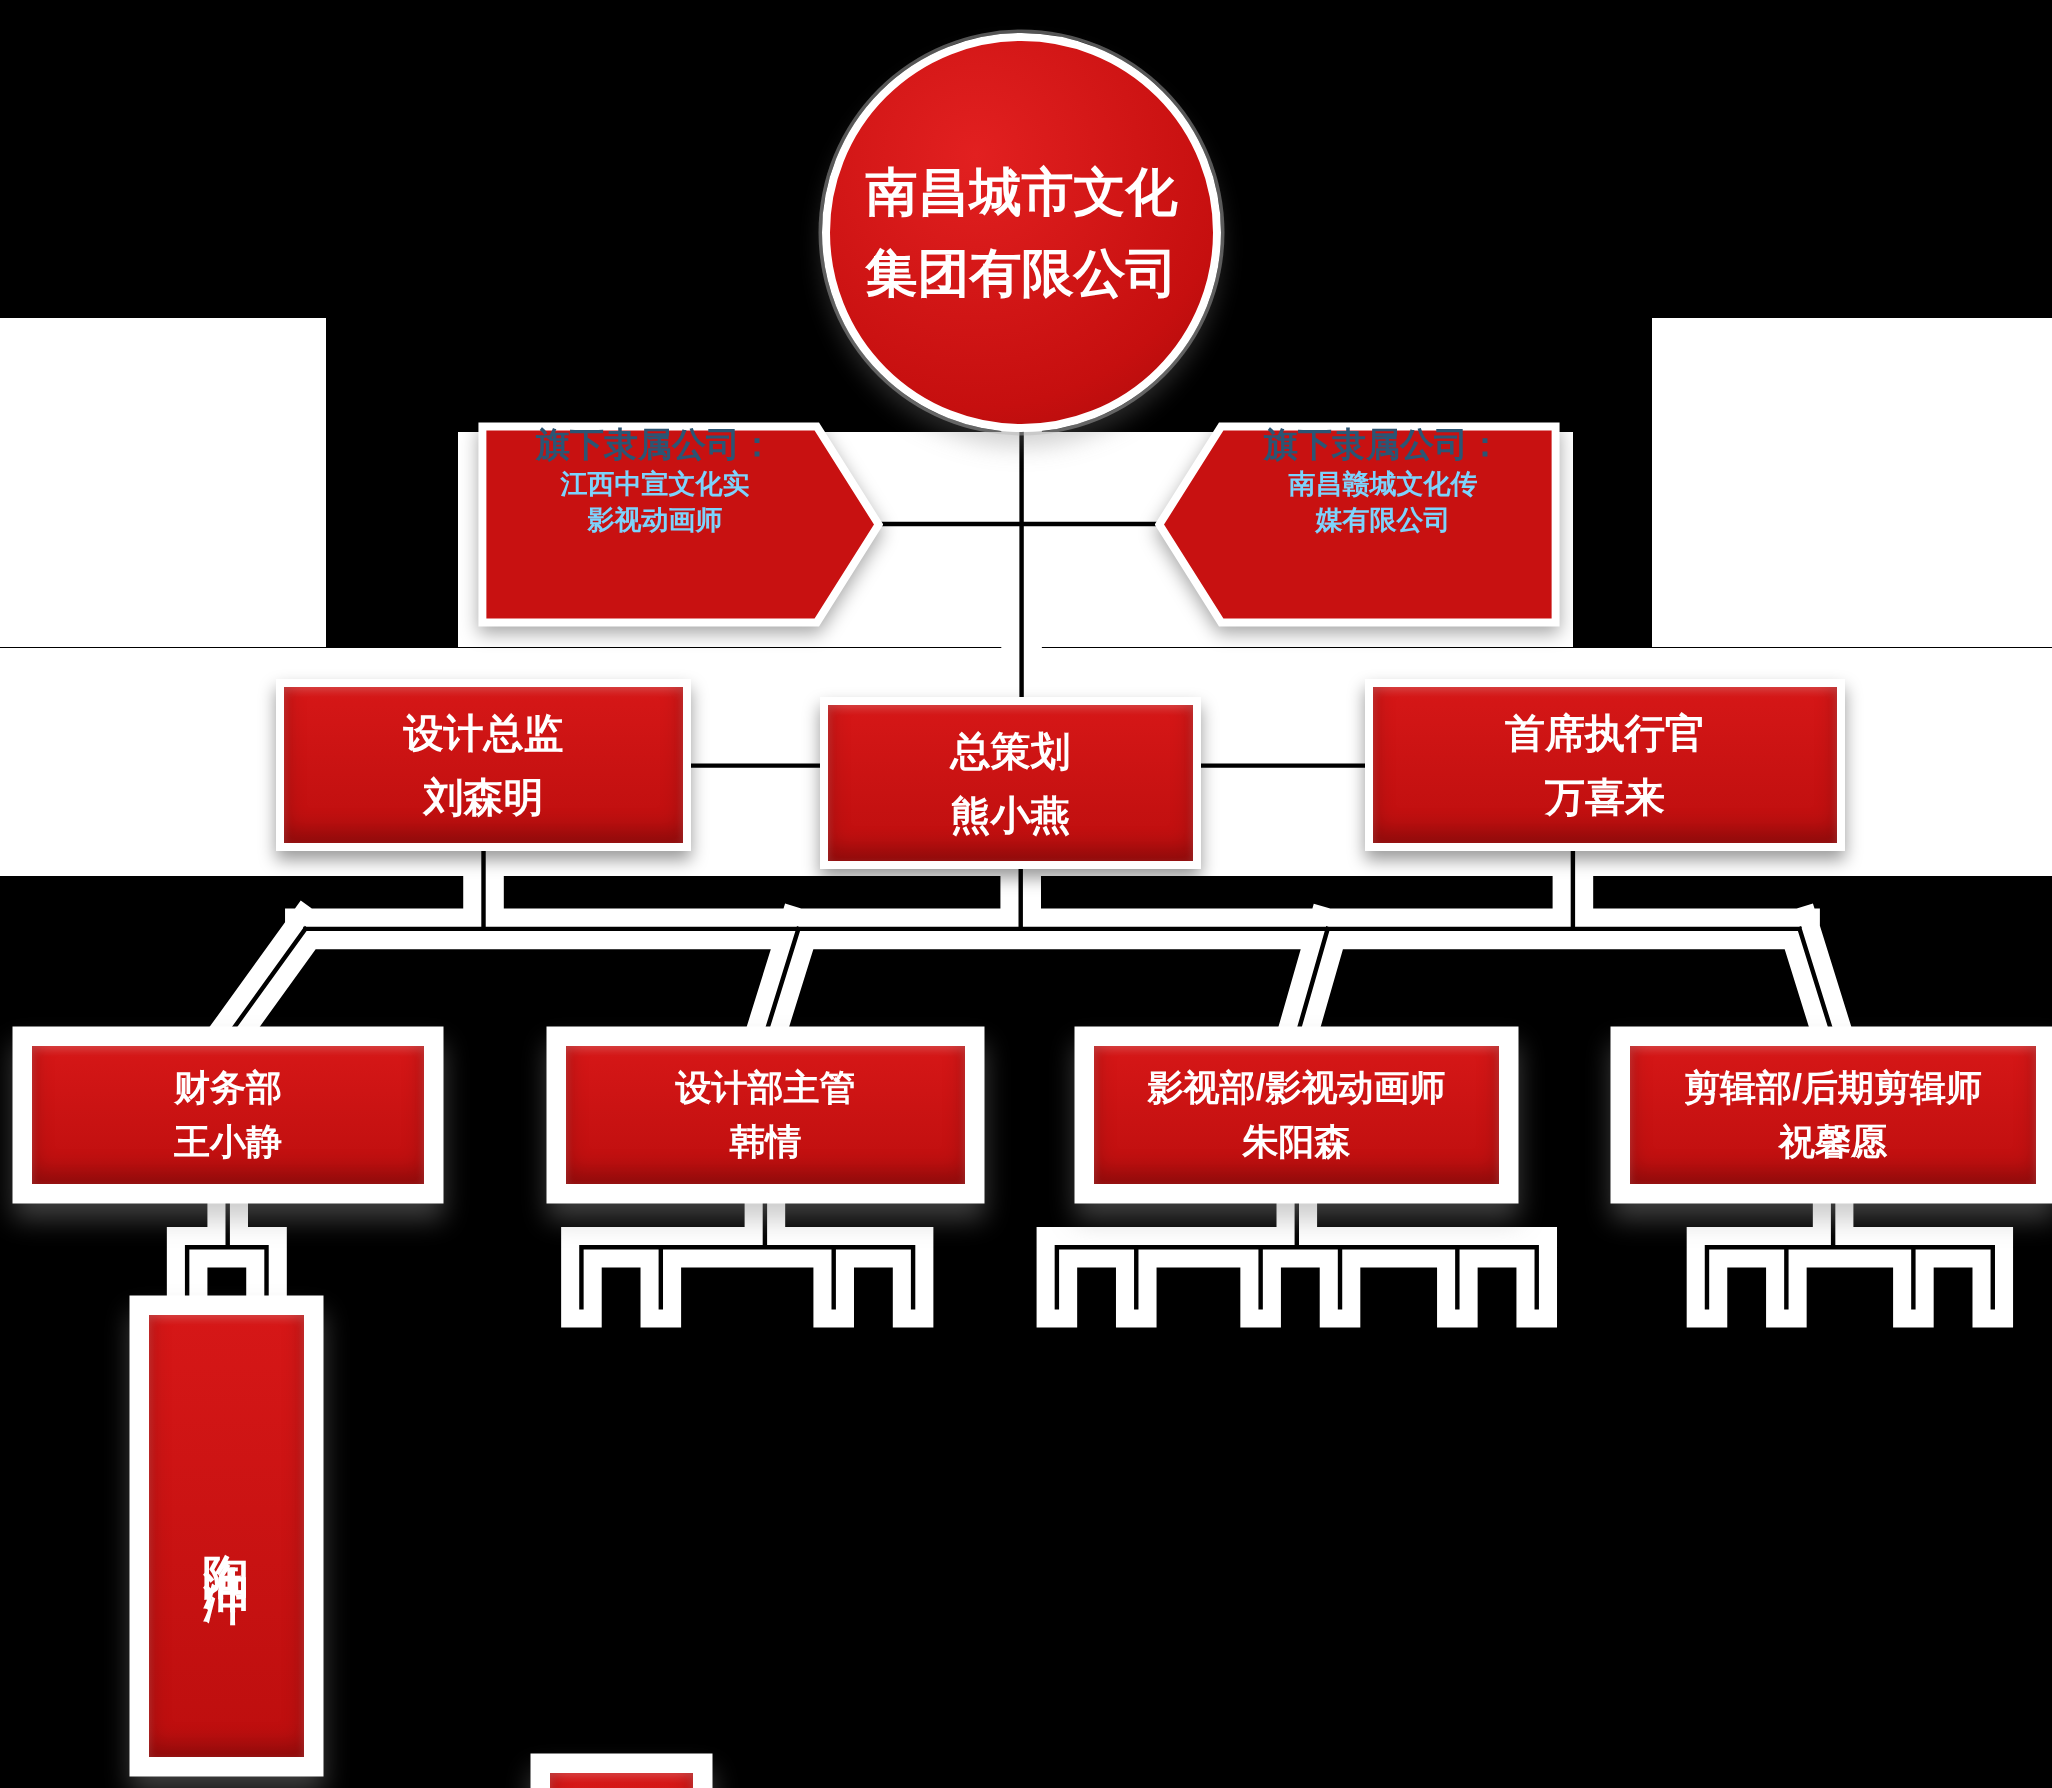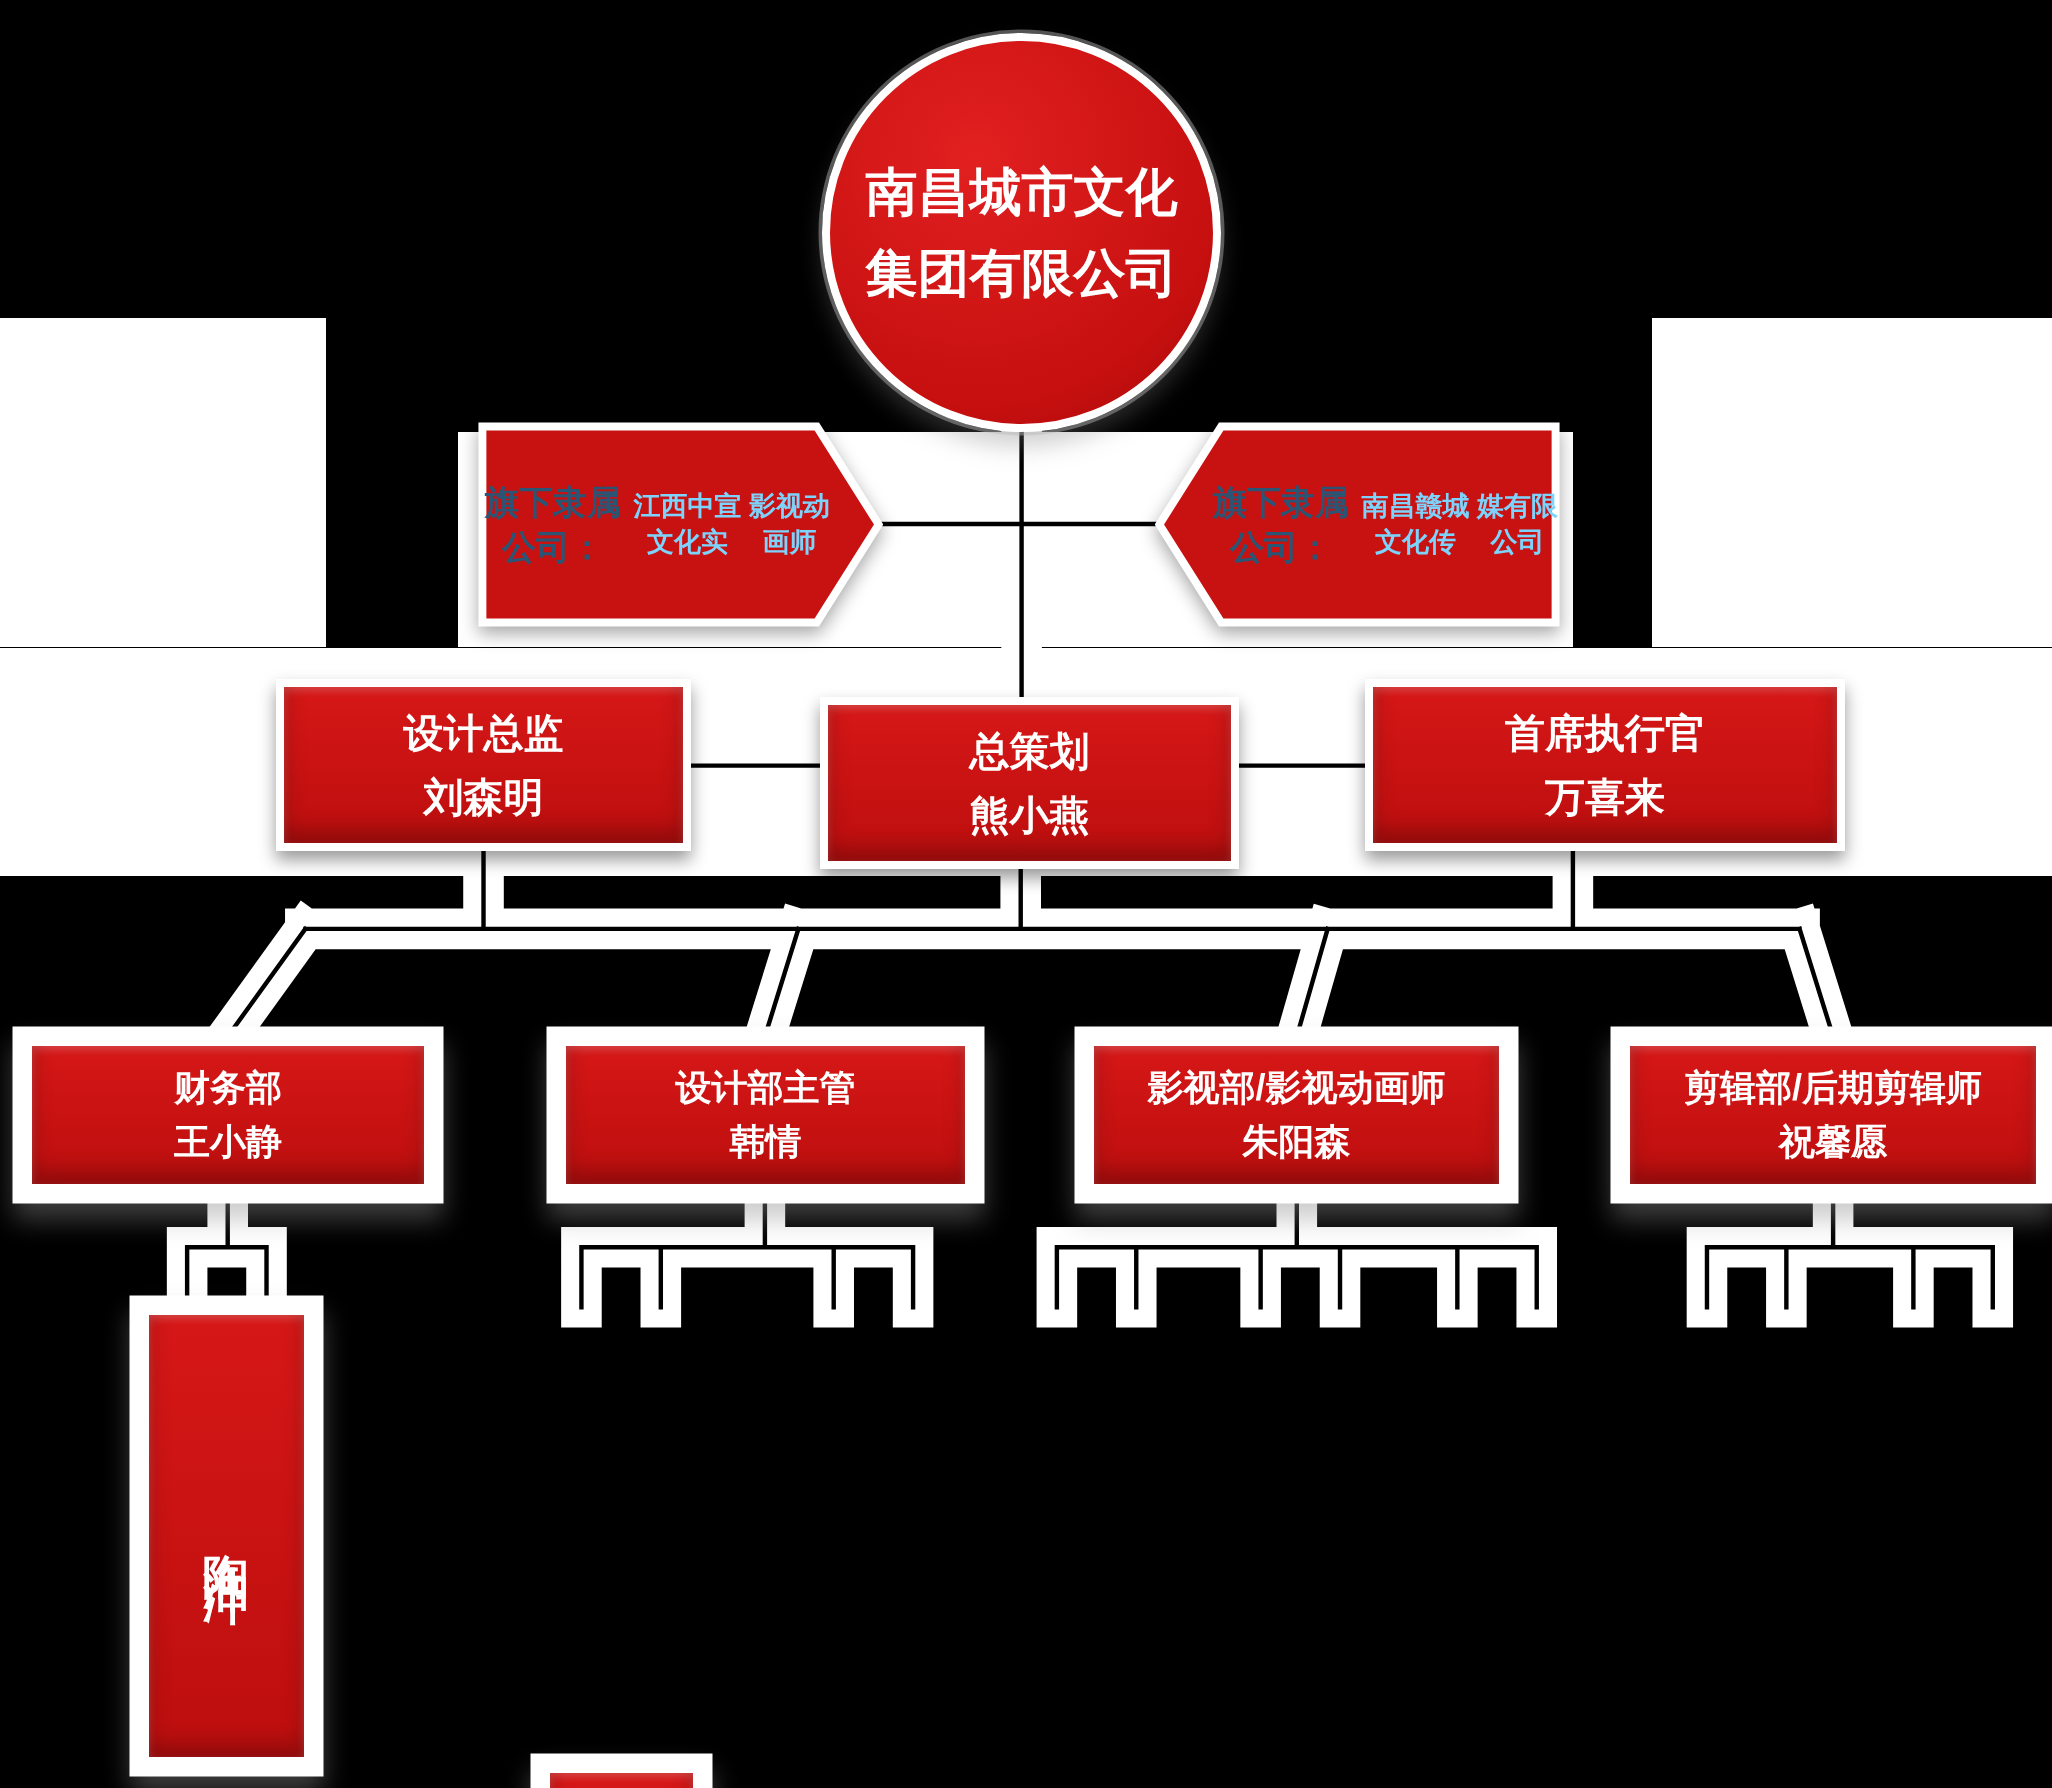--- a/index.html
+++ b/index.html
@@ -22,22 +22,22 @@
     border:8px solid #fff;
     box-shadow:0 0 0 3.5px rgba(185,185,185,.45), 0 14px 23px rgba(120,120,120,.35);
     display:flex;flex-direction:column;align-items:center;justify-content:center;
     color:#fff;font-weight:700;font-size:52px;line-height:1.55;text-align:center;
   }
 
   
   .sub{position:absolute;width:405px;height:205px;z-index:3;}
   .sub svg{position:absolute;left:0;top:0;filter:drop-shadow(0 7px 8.8px rgba(0,0,0,.35));}
   .sub-text{
-    position:absolute;inset:0;display:flex;flex-direction:row;
-    align-items:center;justify-content:flex-end;
+    position:absolute;inset:0;display:flex;flex-direction:column;
+    align-items:center;justify-content:flex-start;
     font-weight:700;text-align:center;line-height:1.32;
   }
   .sub-left .sub-text{padding-right:51px;}
   .sub-right .sub-text{padding-left:51px;}
   .sub-label{color:#2b5574;font-size:34px;}
   .sub-name{color:#7dd3fc;font-size:27px;}
 
   
   .box{
     background:linear-gradient(180deg,#d61717,#bd0e0e);
@@ -122,21 +122,21 @@
     <span class="sub-label">旗下隶属公司：</span>
     <span class="sub-name">南昌赣城文化传</span>
     <span class="sub-name">媒有限公司</span>
   </div>
 </div>
 
 <div class="node box exec" style="left:276px;top:679px;width:415px;height:172px;">
   <span>设计总监</span>
   <span>刘森明</span>
 </div>
-<div class="node box exec" style="left:820px;top:697px;width:419px;height:172px;">
+<div class="node box exec" style="left:820px;top:697px;width:381px;height:172px;">
   <span>总策划</span>
   <span>熊小燕</span>
 </div>
 <div class="node box exec" style="left:1365px;top:679px;width:480px;height:172px;">
   <span>首席执行官</span>
   <span>万喜来</span>
 </div>
 
 <div class="node box mat dept" style="left:24px;top:1038px;width:408px;height:154px;">
   <span>财务部</span>

